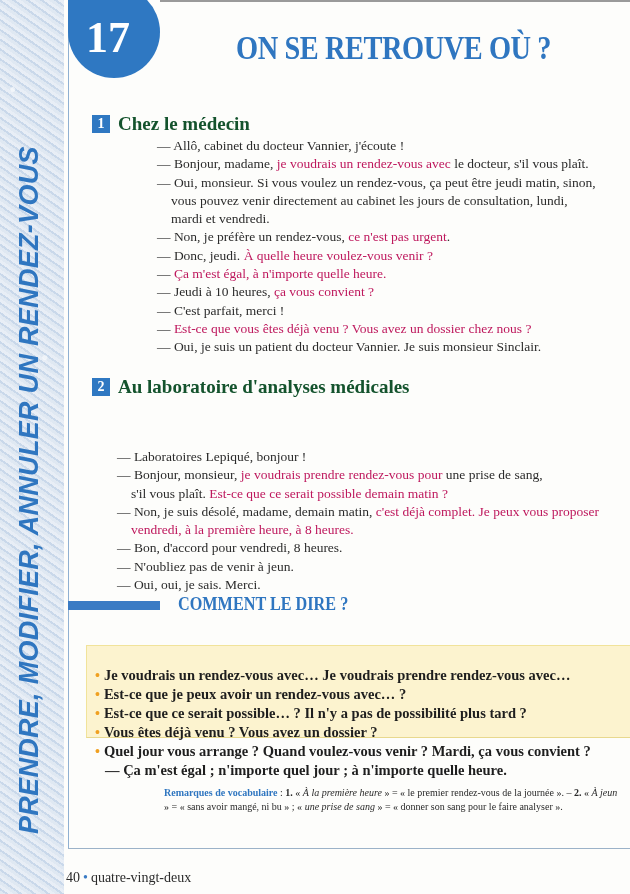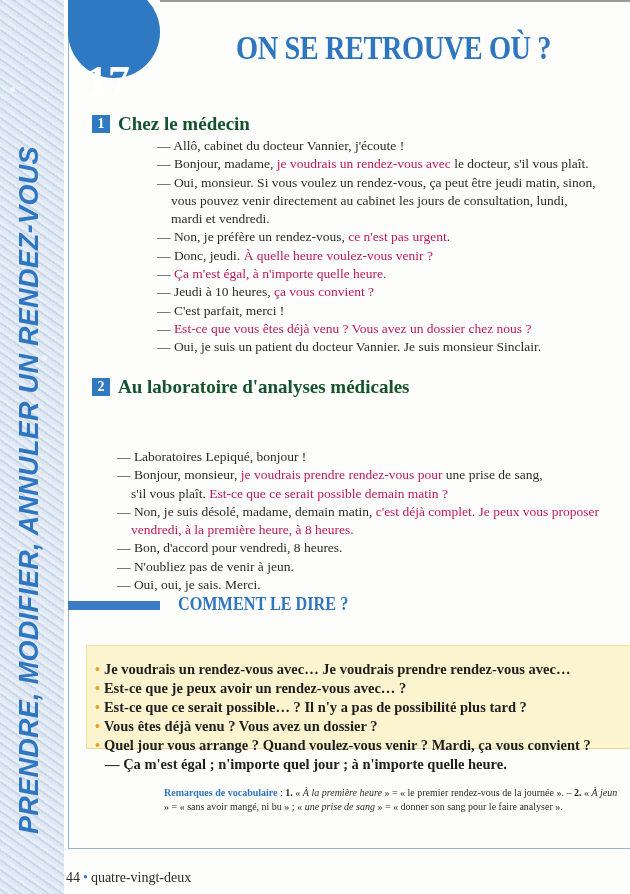--- a/index.html
+++ b/index.html
@@ -27,21 +27,21 @@
   .page-border-left { position: absolute; left: 68px; top: 0; width: 1px; height: 848px; background: #8fb0d2; }
   .page-border-top { position: absolute; left: 160px; top: 0; width: 470px; height: 2px; background: #9a9a9a; }
   .page-border-bottom { position: absolute; left: 68px; top: 848px; width: 562px; height: 1px; background: #9bb2c8; }
 
   .chapter-badge {
     position: absolute; left: 68px; top: -14px; width: 92px; height: 92px;
     background: #2f78c2; border-radius: 0 50% 50% 50%;
   }
   .chapter-number {
     position: absolute; left: 86px; top: 12px;
-    font-family: "Liberation Serif", serif; font-weight: bold; font-size: 44px; color: #ffffff; margin-top: 44px;
+    font-family: "Liberation Serif", serif; font-weight: bold; font-size: 44px; color: #ffffff;
   }
   .page-title {
     position: absolute; left: 236px; top: 30px;
     font-family: "Liberation Serif", serif; font-weight: bold; font-size: 33px;
     color: #2f76c0; letter-spacing: -0.5px; transform: scaleX(0.86); transform-origin: left;
     white-space: nowrap;
   }
 
   .section-heading { position: absolute; display: flex; align-items: center; }
   .section-num {
@@ -56,23 +56,23 @@
   .line b { font-weight: normal; color: #be185d; }
 
   .comment-bar { position: absolute; left: 68px; top: 601px; width: 92px; height: 9px; background: #3a7bc4; }
   .comment-title {
     position: absolute; left: 178px; top: 594px;
     font-weight: bold; font-size: 18px; color: #2f76c0; transform: scaleX(0.9); transform-origin: left;
     white-space: nowrap;
   }
 
   .phrase-box {
-    position: absolute; left: 86px; top: 645px; width: 544px; height: 104px;
+    position: absolute; left: 86px; top: 645px; width: 544px; height: 93px;
     background: #fcf3cf; border-top: 1px solid #f1e39a; border-bottom: 1px solid #e8d88e; border-left: 1px solid #f1e39a;
-    padding: 14px 0 0 8px;
+    padding: 20px 0 0 8px;
   }
   .phrase { font-weight: bold; font-size: 14.5px; line-height: 19px; color: #1e1e1e; white-space: nowrap; }
   .phrase .bullet { color: #f0a020; font-size: 14px; margin-right: 4px; }
   .phrase.indent { padding-left: 10px; }
 
   .remarks {
     position: absolute; left: 164px; top: 786px; width: 460px;
     font-size: 10px; line-height: 14px; color: #2a2a2a;
   }
   .remarks .label { font-weight: bold; color: #2f76c0; }
@@ -136,14 +136,14 @@
   <div class="phrase"><span class="bullet">•</span><span>Vous êtes déjà venu ? Vous avez un dossier ?</span></div>
   <div class="phrase"><span class="bullet">•</span><span>Quel jour vous arrange ? Quand voulez-vous venir ? Mardi, ça vous convient ?</span></div>
   <div class="phrase indent">— Ça m'est égal ; n'importe quel jour ; à n'importe quelle heure.</div>
 </div>
 
 <div class="remarks">
   <span class="label">Remarques de vocabulaire</span><span> : </span><b>1.</b> « <i>À la première heure</i><span> » = « le premier rendez-vous de la journée ». – </span><b>2.</b> « <i>À jeun</i><span> » = « sans avoir mangé, ni bu » ; « </span><i>une prise de sang</i><span> » = « donner son sang pour le faire analyser ».</span>
 </div>
 
 <div class="footer">
-  <span>44</span><span class="dot">•</span><span>quatre-vingt-deux</span>
+  <span>40</span><span class="dot">•</span><span>quatre-vingt-deux</span>
 </div>
 
 </body></html>

